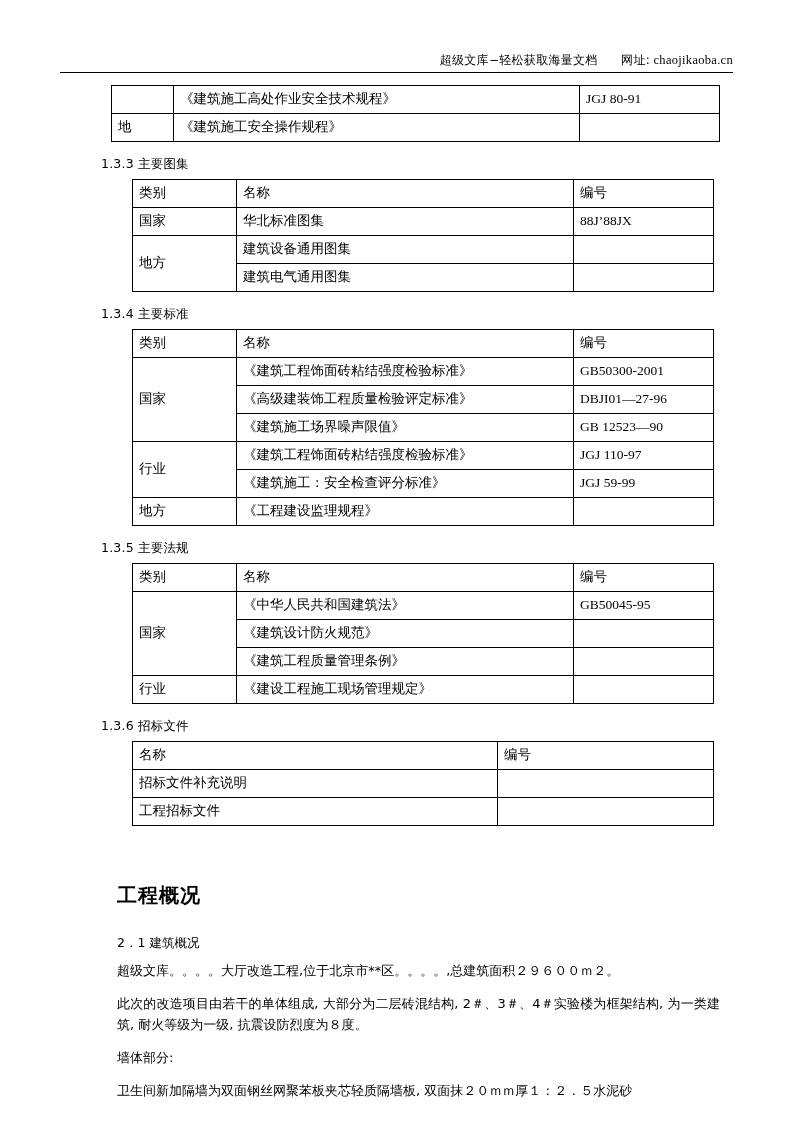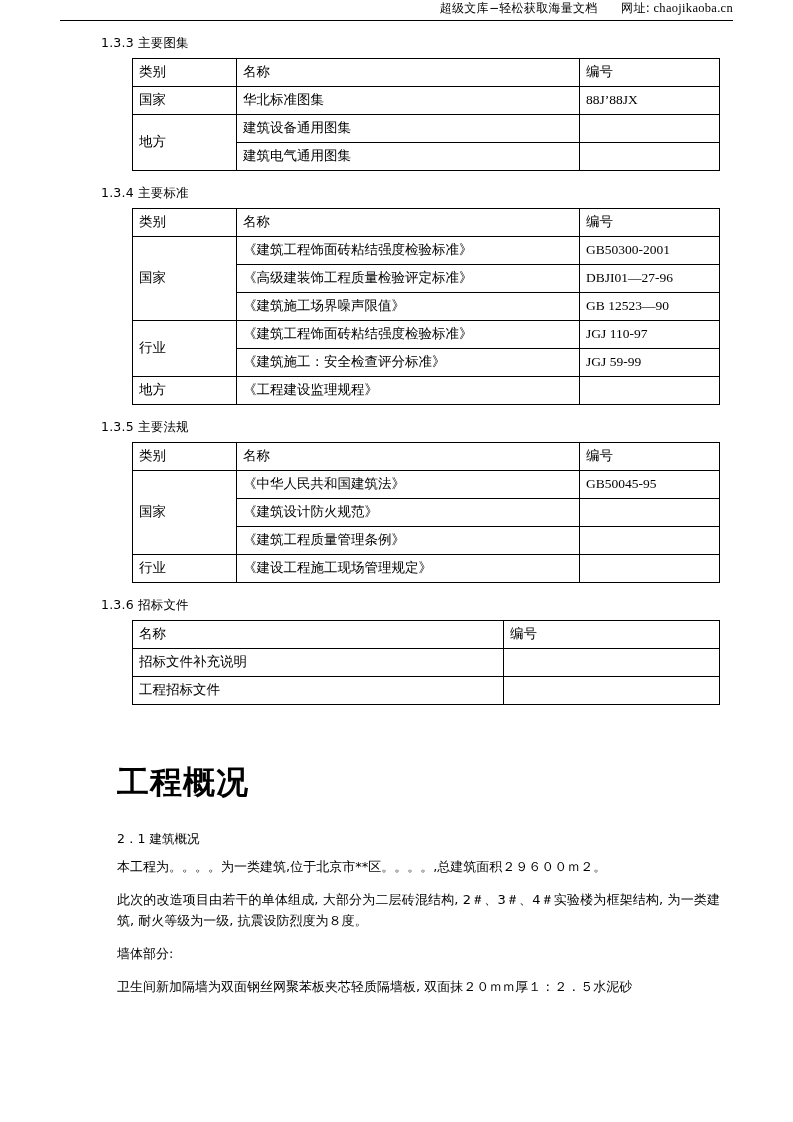--- a/index.html
+++ b/index.html
@@ -15,20 +15,21 @@
   }
   .page {
     position: relative;
     width: 793px;
     min-height: 1122px;
     box-sizing: border-box;
     padding: 0 60px;
   }
   
   .header {
+    padding-top: 52px;
     text-align: right;
     font-size: 12.5px;
     letter-spacing: 0.3px;
     white-space: nowrap;
   }
   .header .hdr-title {
     font-family: "DejaVu Sans", sans-serif;
     font-size: 12px;
   }
   .header .hdr-url-label {
@@ -60,32 +61,32 @@
     line-height: 1.35;
     height: 20px;
   }
   
   .tbl-wrap-top {
     margin-left: 51px;
     margin-right: 13px;
   }
   .tbl-wrap {
     margin-left: 72px;
-    margin-right: 13px;
+    margin-right: 19px;
   }
   .sec-title {
     font-family: "DejaVu Sans", sans-serif;
     font-size: 12.5px;
     margin: 14px 0 6px 41px;
     letter-spacing: 0.2px;
   }
   .big-title {
     font-family: "DejaVu Sans", sans-serif;
     font-weight: bold;
-    font-size: 32px;
+    font-size: 20px;
     margin: 56px 0 26px 57px;
     letter-spacing: 1px;
   }
   .sub-title {
     font-family: "DejaVu Sans", sans-serif;
     font-size: 12.5px;
     margin: 10px 0 8px 57px;
   }
   .para {
     font-family: "DejaVu Sans", sans-serif;
@@ -101,20 +102,41 @@
 
 <div class="page">
 
   <div class="header">
     <span class="hdr-title">超级文库−轻松获取海量文档</span>
     <span class="hdr-url-label">网址:</span>
     <span class="hdr-url">chaojikaoba.cn</span>
   </div>
   <hr class="header-rule">
 
+  <div class="tbl-wrap-top">
+    <table class="doc">
+      <colgroup>
+          <col style="width:62px">
+          <col>
+          <col style="width:140px">
+        </colgroup>
+      <tbody>
+        <tr>
+          <td></td>
+          <td>《建筑施工高处作业安全技术规程》</td>
+          <td>JGJ 80-91</td>
+        </tr>
+        <tr>
+          <td>地</td>
+          <td>《建筑施工安全操作规程》</td>
+          <td></td>
+        </tr>
+      </tbody>
+    </table>
+  </div>
 
   <div class="sec-title">1.3.3  主要图集</div>
   <div class="tbl-wrap">
     <table class="doc">
       <colgroup>
           <col style="width:104px">
           <col>
           <col style="width:140px">
         </colgroup>
       <tbody>
@@ -242,18 +264,18 @@
           <td>工程招标文件</td>
           <td></td>
         </tr>
       </tbody>
     </table>
   </div>
 
   <div class="big-title">工程概况</div>
   <div class="sub-title">2．1  建筑概况</div>
 
-  <div class="para">本工程为。。。。为一类建筑,位于北京市**区。。。。,总建筑面积２９６００ｍ２。</div>
+  <div class="para">超级文库。。。。大厅改造工程,位于北京市**区。。。。,总建筑面积２９６００ｍ２。</div>
   <div class="para tight">此次的改造项目由若干的单体组成,  大部分为二层砖混结构, 2＃、3＃、4＃实验楼为框架结构,  为一类建筑,  耐火等级为一级,  抗震设防烈度为８度。</div>
   <div class="para tight">墙体部分:</div>
   <div class="para tight">卫生间新加隔墙为双面钢丝网聚苯板夹芯轻质隔墙板,  双面抹２０ｍｍ厚１：２．５水泥砂</div>
 
 </div>
 
 </body></html>

